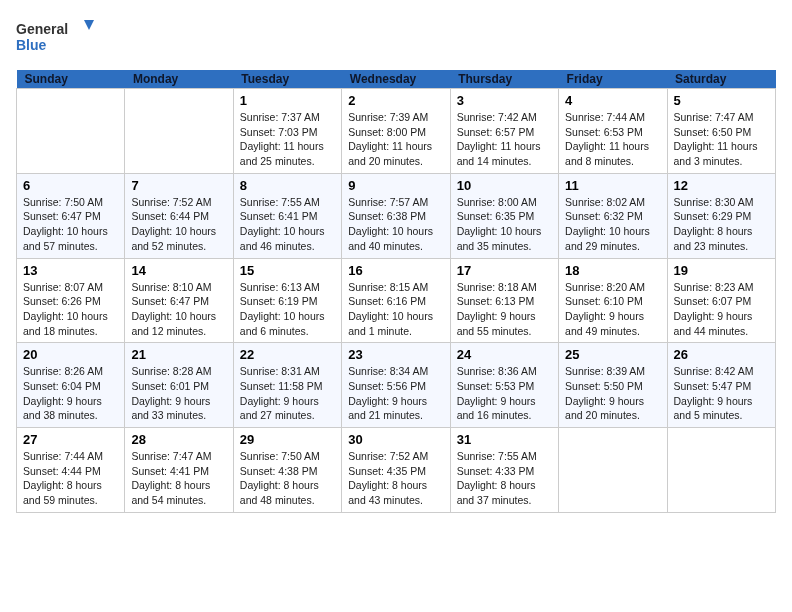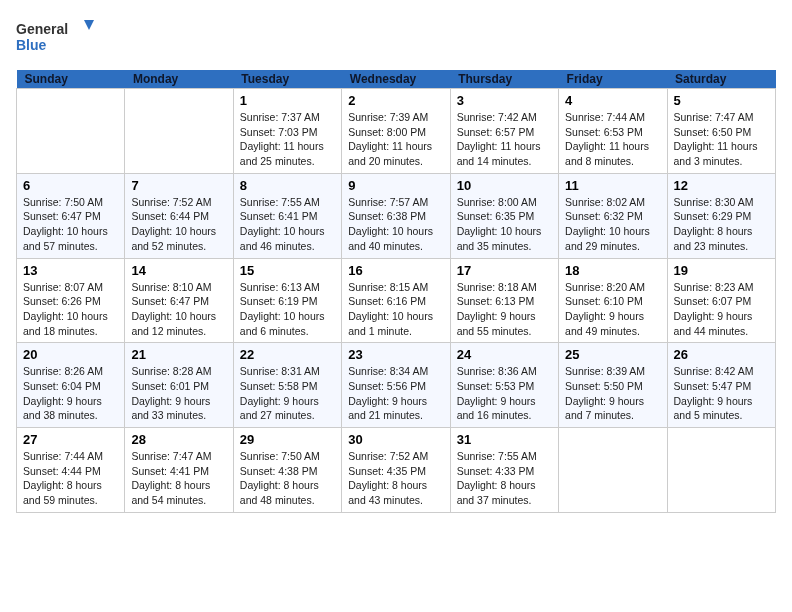--- a/index.html
+++ b/index.html
@@ -236,40 +236,40 @@
         </td>
         <td>
           <span class="day-num">21</span>
           <div class="cell-text">Sunrise: 8:28 AM</div>
           <div class="cell-text">Sunset: 6:01 PM</div>
           <div class="cell-text">Daylight: 9 hours and 33 minutes.</div>
         </td>
         <td>
           <span class="day-num">22</span>
           <div class="cell-text">Sunrise: 8:31 AM</div>
-          <div class="cell-text">Sunset: 5:58 PM</div>
+          <div class="cell-text">Sunset: 11:58 PM</div>
           <div class="cell-text">Daylight: 9 hours and 27 minutes.</div>
         </td>
         <td>
           <span class="day-num">23</span>
           <div class="cell-text">Sunrise: 8:34 AM</div>
           <div class="cell-text">Sunset: 5:56 PM</div>
           <div class="cell-text">Daylight: 9 hours and 21 minutes.</div>
         </td>
         <td>
           <span class="day-num">24</span>
           <div class="cell-text">Sunrise: 8:36 AM</div>
           <div class="cell-text">Sunset: 5:53 PM</div>
           <div class="cell-text">Daylight: 9 hours and 16 minutes.</div>
         </td>
         <td>
           <span class="day-num">25</span>
           <div class="cell-text">Sunrise: 8:39 AM</div>
           <div class="cell-text">Sunset: 5:50 PM</div>
-          <div class="cell-text">Daylight: 9 hours and 7 minutes.</div>
+          <div class="cell-text">Daylight: 9 hours and 20 minutes.</div>
         </td>
         <td>
           <span class="day-num">26</span>
           <div class="cell-text">Sunrise: 8:42 AM</div>
           <div class="cell-text">Sunset: 5:47 PM</div>
           <div class="cell-text">Daylight: 9 hours and 5 minutes.</div>
         </td>
       </tr>
       <tr>
         <td>

